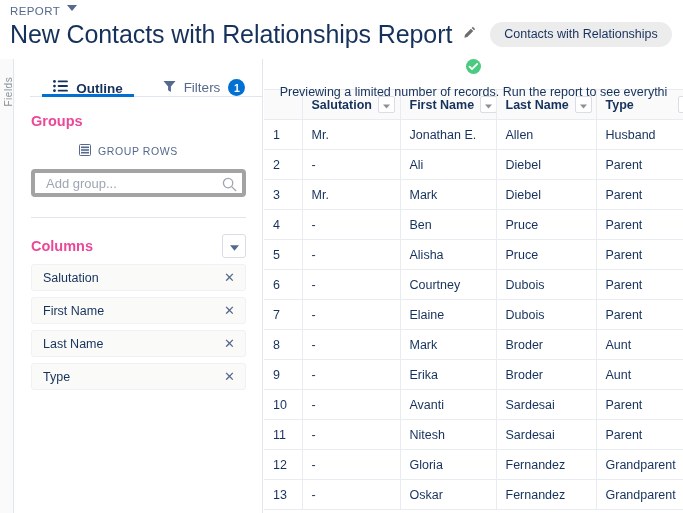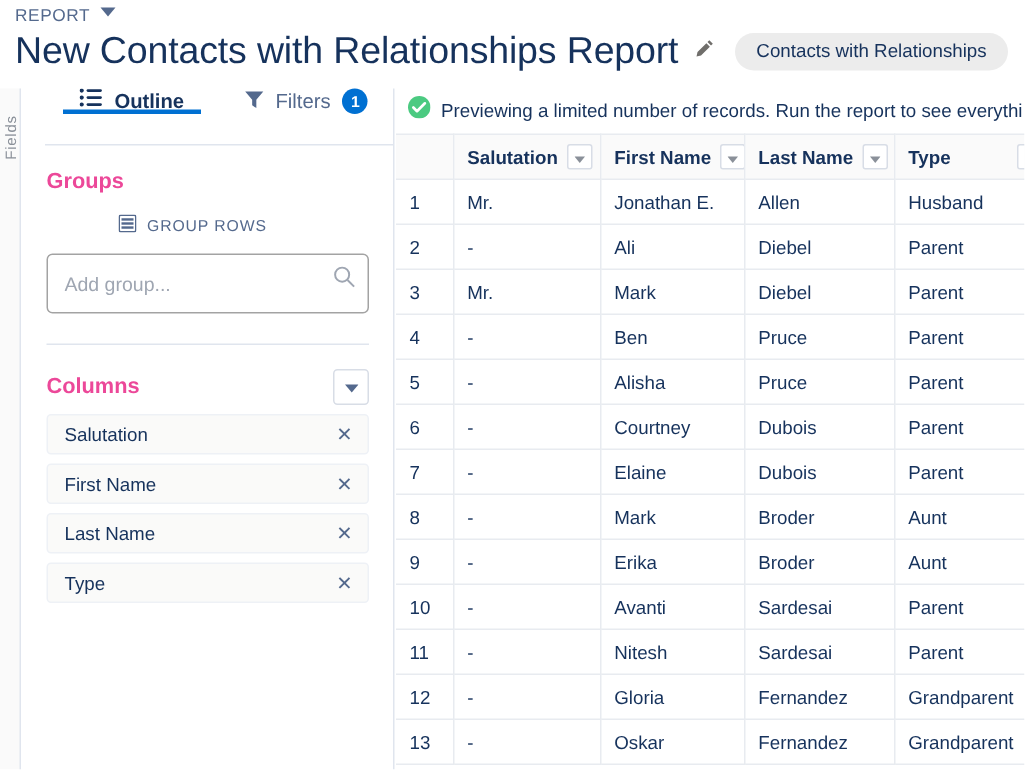--- a/index.html
+++ b/index.html
@@ -60,21 +60,21 @@
     white-space: nowrap;
   }
 
   
   .panel {
     position: absolute; left: 15px; top: 59px; width: 248px; height: 454px;
     background: #fff; border-right: 1px solid #e0e5ee;
   }
   .tabs {
     position: relative; height: 38px; border-bottom: 1px solid #e0e5ee;
-    display: flex; align-items: flex-start; margin-left: 15px;
+    display: flex; align-items: flex-end; margin-left: 15px;
   }
   .tab {
     display: flex; align-items: center; justify-content: center; gap: 8px;
     flex: 1; font-size: 13.5px; color: #54698d; cursor: pointer;
     position: relative; font-weight: 400;
   }
   .tab.active { color: #16325c; font-weight: bold; }
   .tab.active::after {
     content: ""; position: absolute; left: 12px; right: 12px; bottom: -1px;
     height: 3px; background: #0070d2;
@@ -96,21 +96,21 @@
     cursor: pointer;
   }
   .subhead {
     display: flex; align-items: center; gap: 7px; margin-top: 13px; padding-left: 48px;
   }
   .subhead-text {
     font-size: 10.5px; color: #54698d; letter-spacing: .6px;
   }
   .field-wrap { position: relative; margin-top: 9px; }
   .field {
-    width: 100%; height: 40px; border: 1px solid #a3a3a3; border-radius: 4px;
+    width: 100%; height: 28px; border: 4px solid #a3a3a3; border-radius: 4px;
     background: #fff; padding: 0 30px 0 11px;
     font-family: "Liberation Sans", sans-serif; font-size: 13px; color: #16325c;
     outline: none;
   }
   .field::placeholder { color: #9fa6b2; }
   .field-icon {
     position: absolute; right: 9px; top: 8px; pointer-events: none;
   }
   .divider {
     height: 1px; background: #e0e5ee; margin: 20px 0 0 0;
@@ -127,21 +127,21 @@
     padding: 2px 1px;
   }
 
   
   .report {
     position: absolute; left: 264px; top: 59px; width: 419px; height: 454px;
     background: #fff; overflow: hidden;
   }
   .banner {
     height: 30px; display: flex; align-items: center; gap: 7px;
-    padding: 0 8px; background: #fff;
+    padding: 0 8px; background: #fff; flex-direction: column;
   }
   .banner-text {
     font-size: 12.5px; color: #16325c; white-space: nowrap;
   }
   table.grid {
     border-collapse: collapse; table-layout: fixed; width: 437px;
   }
   table.grid th, table.grid td {
     border-right: 1px solid #e8ebf0;
     border-bottom: 1px solid #e8ebf0;

